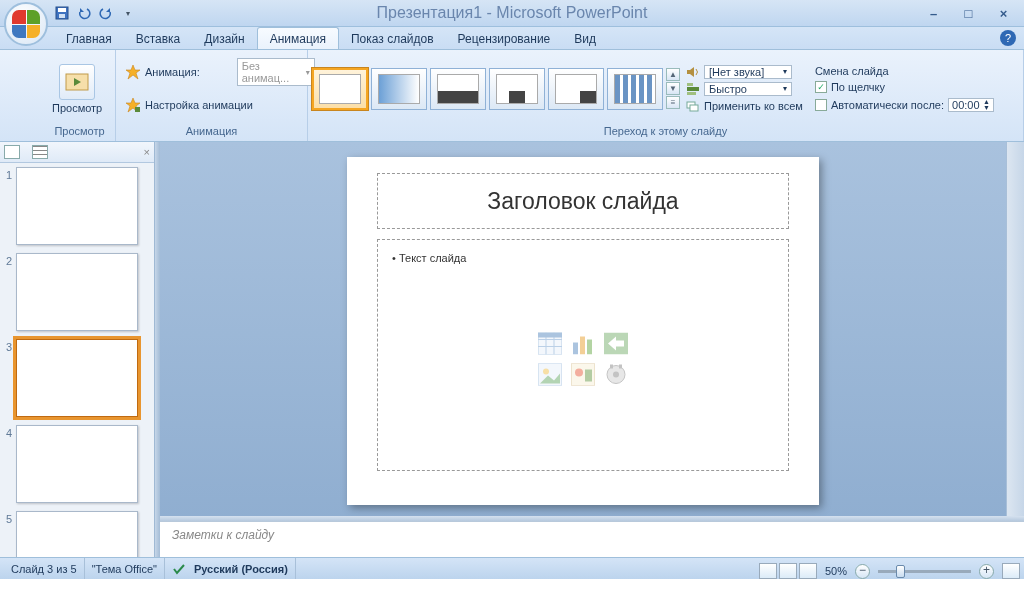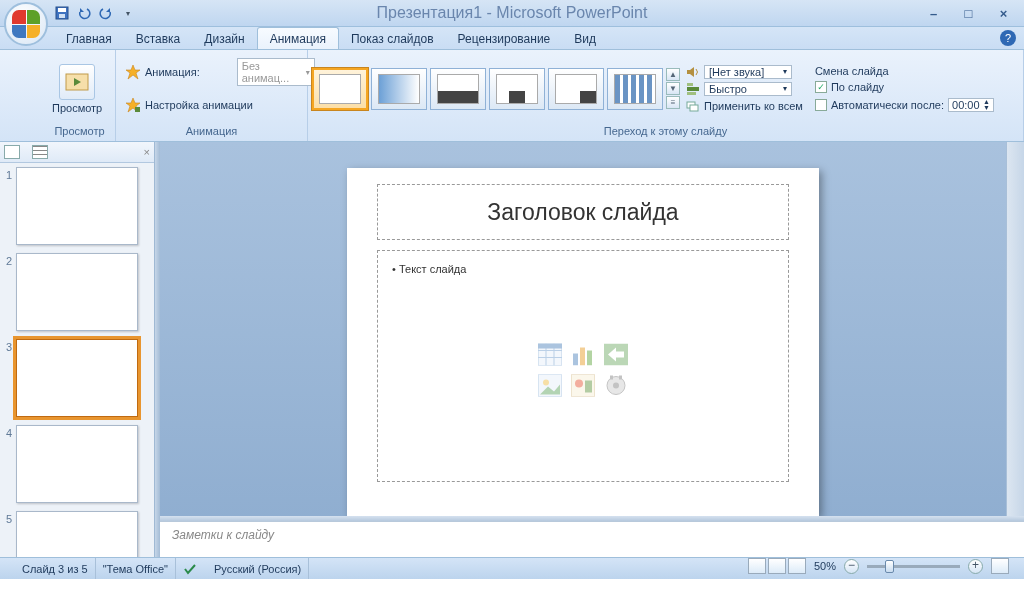--- a/index.html
+++ b/index.html
@@ -43,31 +43,31 @@
 .panel-hdr { height:21px; background:linear-gradient(#f1f6fc,#dfeaf7); border-bottom:1px solid #b2c8e0; display:flex; align-items:center; padding:0 4px; gap:12px;}
 .panel-hdr-tab { width:16px; height:14px; border:1px solid #8aa; background:#fff; cursor:pointer;}
 .slides-pane { width:155px; background:#edf2f8; border-right:1px solid #9fb9d4; display:flex; flex-direction:column;}
 .thumbs { flex:1; overflow:auto; padding:4px 2px;}
 .thumb-row { display:flex; gap:4px; margin-bottom:8px; align-items:flex-start;}
 .thumb-num { width:10px; text-align:right; color:#607a97; font-size:11px; padding-top:2px;}
 .thumb { width:122px; height:78px; background:#fff; border:1px solid #a9b8ca; box-shadow:1px 1px 2px rgba(0,0,0,.2); cursor:pointer;}
 .thumb.sel { outline:3px solid #e8952f; border:1px solid #c06a10;}
 .splitter { width:5px; background:linear-gradient(90deg,#c6d6e8,#a4bcd6); cursor:col-resize;}
 .editor { flex:1; display:flex; flex-direction:column;}
-.canvas-area { flex:1; display:flex; align-items:flex-start; justify-content:center; padding-top:26px; overflow:hidden;}
+.canvas-area { flex:1; display:flex; align-items:flex-start; justify-content:center; padding-top:15px; overflow:hidden;}
 .slide { width:472px; height:348px; background:#fff; box-shadow:3px 3px 8px rgba(0,0,0,.35); padding:16px 30px; position:relative;}
 .ph { border:1px dashed #999; }
 .ph-title { height:56px; display:flex; align-items:center; justify-content:center; font-size:23px; color:#333; margin-bottom:10px;}
 .ph-body { height:232px; padding:8px 14px; font-size:16px; color:#333;}
 .content-icons { position:absolute; left:50%; top:58%; transform:translate(-50%,-50%); display:grid; grid-template-columns:repeat(3,28px); grid-template-rows:repeat(2,26px); gap:5px;}
 .content-icons div { opacity:.5; cursor:pointer; display:flex; align-items:center; justify-content:center;}
 .vscroll { width:18px; background:linear-gradient(90deg,#dce6f1,#c6d6e8); border-left:1px solid #a8bfd8;}
 .notes-split { height:5px; background:linear-gradient(#d5e1ef,#b6c9de); cursor:row-resize;}
 .notes { height:36px; background:#fff; border-top:1px solid #b8c9db; padding:6px 12px; color:#888; font-size:12px; font-style:italic;}
-.statusbar { height:22px; background:linear-gradient(#d4e4f7,#bcd4ed); border-top:1px solid #9fbfdb; display:flex; align-items:flex-start; padding:0 15px; color:#1e395b; font-size:11px;}
+.statusbar { height:22px; background:linear-gradient(#d4e4f7,#bcd4ed); border-top:1px solid #9fbfdb; display:flex; align-items:flex-end; padding:0 4px; color:#1e395b; font-size:11px;}
 .sb-sect { padding:0 7px; border-right:1px solid #a8c0d9; height:100%; display:flex; align-items:center; gap:4px;}
 .sb-right { margin-left:auto; display:flex; align-items:center; gap:2px;}
 .view-btn { width:18px; height:16px; background:linear-gradient(#fff,#dcebf8); border:1px solid #9ab; cursor:pointer;}
 .zoom-slider { width:93px; height:3px; background:#9ab; position:relative; margin:0 6px;}
 .zoom-thumb { width:9px; height:13px; background:linear-gradient(#fff,#c8dcf0); border:1px solid #6a8aac; position:absolute; top:-5px; left:18px; border-radius:2px;}
 .zoombtn { width:15px; height:15px; border:1px solid #8aa; border-radius:50%; background:linear-gradient(#fff,#d5e5f5); text-align:center; line-height:11px; cursor:pointer; font-size:12px; color:#456;}
 svg { display:block; }
 </style>
 </head>
 <body>
@@ -231,21 +231,21 @@
                 <rect x="4" y="6" width="8" height="6" fill="#fff" stroke="#7a9"></rect>
               </svg>
             </span>
           <span>Применить ко всем</span>
         </div>
       </div>
       <div style="display:flex;flex-direction:column;gap:3px;padding-left:6px;">
         <div style="color:#1e395b;">Смена слайда</div>
         <div class="field-row">
           <span class="chk">✓</span>
-          <span>По слайду</span>
+          <span>По щелчку</span>
         </div>
         <div class="field-row">
           <span class="chk"></span>
           <span>Автоматически после:</span>
           <span class="spin">
               <span>00:00</span>
               <span style="font-size:7px;line-height:6px;">▲<br>▼</span>
             </span>
         </div>
       </div>
@@ -345,21 +345,21 @@
       <div class="vscroll"></div>
     </div>
     <div class="notes-split"></div>
     <div class="notes">Заметки к слайду</div>
   </div>
 </div>
 
 <div class="statusbar">
   <div class="sb-sect">Слайд 3 из 5</div>
   <div class="sb-sect">"Тема Office"</div>
-  <div class="sb-sect" style="gap:17px;">
+  <div class="sb-sect" style="gap:8px;font-weight:bold;">
     <span>
         <svg width="14" height="14">
           <path d="M2 7 L5 11 L12 3" fill="none" stroke="#2a8a4a" stroke-width="2"></path>
         </svg>
       </span>
     <span>Русский (Россия)</span>
   </div>
   <div class="sb-right">
     <div class="view-btn"></div>
     <div class="view-btn"></div>

